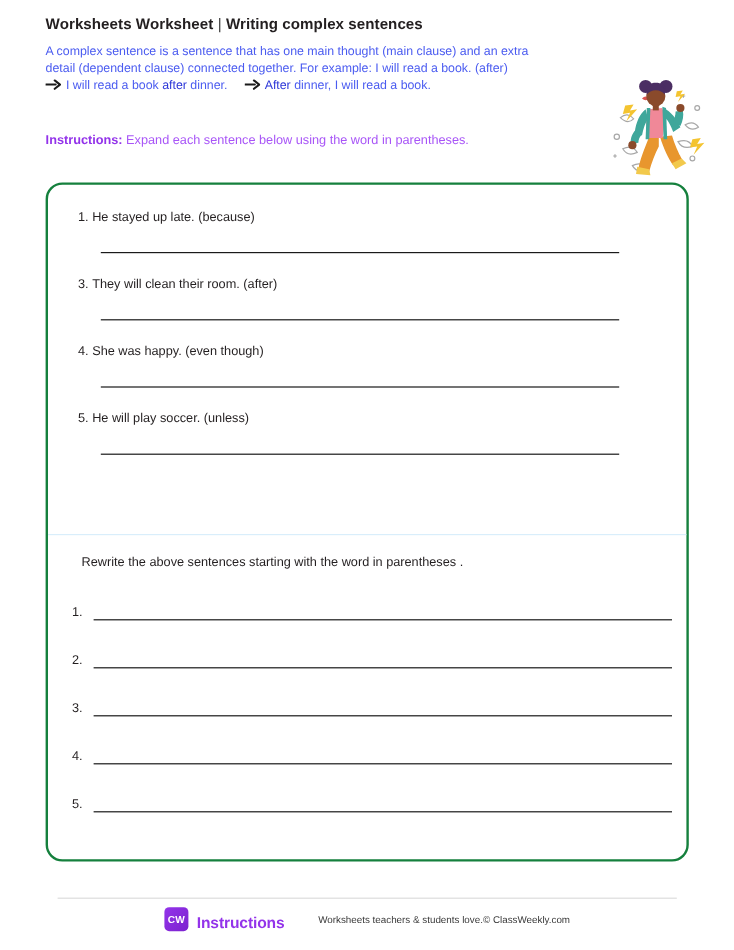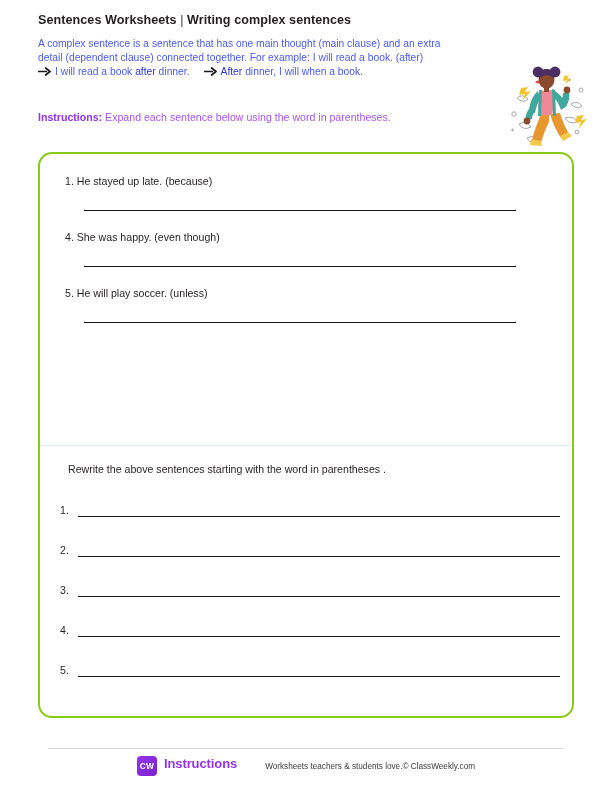--- a/index.html
+++ b/index.html
@@ -92,21 +92,21 @@
   .illus svg { display: block; }
 
   
   .card {
     position: absolute;
     left: 38px;
     top: 152px;
     width: 536px;
     height: 566px;
     box-sizing: border-box;
-    border: 2px solid #84cc16;
+    border: 2px solid #15803d;
     border-radius: 14px;
     background: #ffffff;
   }
 
   .section-a {
     position: absolute;
     left: 0; top: 0;
     width: 100%;
     padding: 14px 0 0 0;
     box-sizing: border-box;
@@ -191,21 +191,21 @@
     position: absolute;
     left: 0;
     top: 756px;
     width: 612px;
     display: flex;
     justify-content: center;
     align-items: center;
   }
   .brand {
     display: flex;
-    align-items: flex-start;
+    align-items: flex-end;
   }
   .brand-badge {
     width: 20px;
     height: 20px;
     border-radius: 4px;
     background: linear-gradient(135deg, #9333ea 0%, #7c22ce 100%);
     color: #ffffff;
     font-size: 8.4px;
     font-weight: bold;
     display: flex;
@@ -232,38 +232,38 @@
     white-space: nowrap;
   }
 </style>
 </head>
 <body>
 
 <div class="page">
 
   <div class="header">
     <div class="title">
-      <span class="t-bold">Sentences Worksheets</span><span class="t-sep"> | </span><span class="t-rest">Writing complex sentences</span>
+      <span class="t-bold">Worksheets Worksheet</span><span class="t-sep"> | </span><span class="t-rest">Writing complex sentences</span>
     </div>
 
     <div class="intro">
       <span class="line">A complex sentence is a sentence that has one main thought (main clause) and an extra</span>
       <span class="line">detail (dependent clause) connected together. For example: I will read a book. (after)</span>
     </div>
 
     <div class="examples">
       <span class="arrow-ico">
         <svg width="13" height="9" viewBox="0 0 13 9">
             <path d="M0 4.5 L8.4 4.5 M7.6 1 L12 4.5 L7.6 8" stroke="#1a1a1a" stroke-width="1.7" fill="none" stroke-linecap="round" stroke-linejoin="round"></path>
           </svg>
       </span><span>I will read a book </span><span class="strong">after</span><span> dinner.</span><span class="gap"></span><span class="arrow-ico">
         <svg width="13" height="9" viewBox="0 0 13 9">
             <path d="M0 4.5 L8.4 4.5 M7.6 1 L12 4.5 L7.6 8" stroke="#1a1a1a" stroke-width="1.7" fill="none" stroke-linecap="round" stroke-linejoin="round"></path>
           </svg>
-      </span><span class="strong">After</span><span> dinner, I will when a book.</span>
+      </span><span class="strong">After</span><span> dinner, I will read a book.</span>
     </div>
   </div>
 
   <div class="instructions">
     <span class="ins-label">Instructions:</span><span> Expand each sentence below using the word in parentheses.</span>
   </div>
 
   <div class="illus">
     <svg width="86" height="88" viewBox="0 0 86 88">
 
@@ -319,20 +319,24 @@
   </div>
 
   <div class="card">
 
     <div class="section-a">
       <div class="q-item">
         <div class="q-text"><span class="q-num">1.</span>&nbsp;<span>He stayed up late. (because)</span></div>
         <div class="q-line"></div>
       </div>
       <div class="q-item">
+        <div class="q-text"><span class="q-num">3.</span>&nbsp;<span>They will clean their room. (after)</span></div>
+        <div class="q-line"></div>
+      </div>
+      <div class="q-item">
         <div class="q-text"><span class="q-num">4.</span>&nbsp;<span>She was happy. (even though)</span></div>
         <div class="q-line"></div>
       </div>
       <div class="q-item">
         <div class="q-text"><span class="q-num">5.</span>&nbsp;<span>He will play soccer. (unless)</span></div>
         <div class="q-line"></div>
       </div>
     </div>
 
     <div class="divider"></div>

